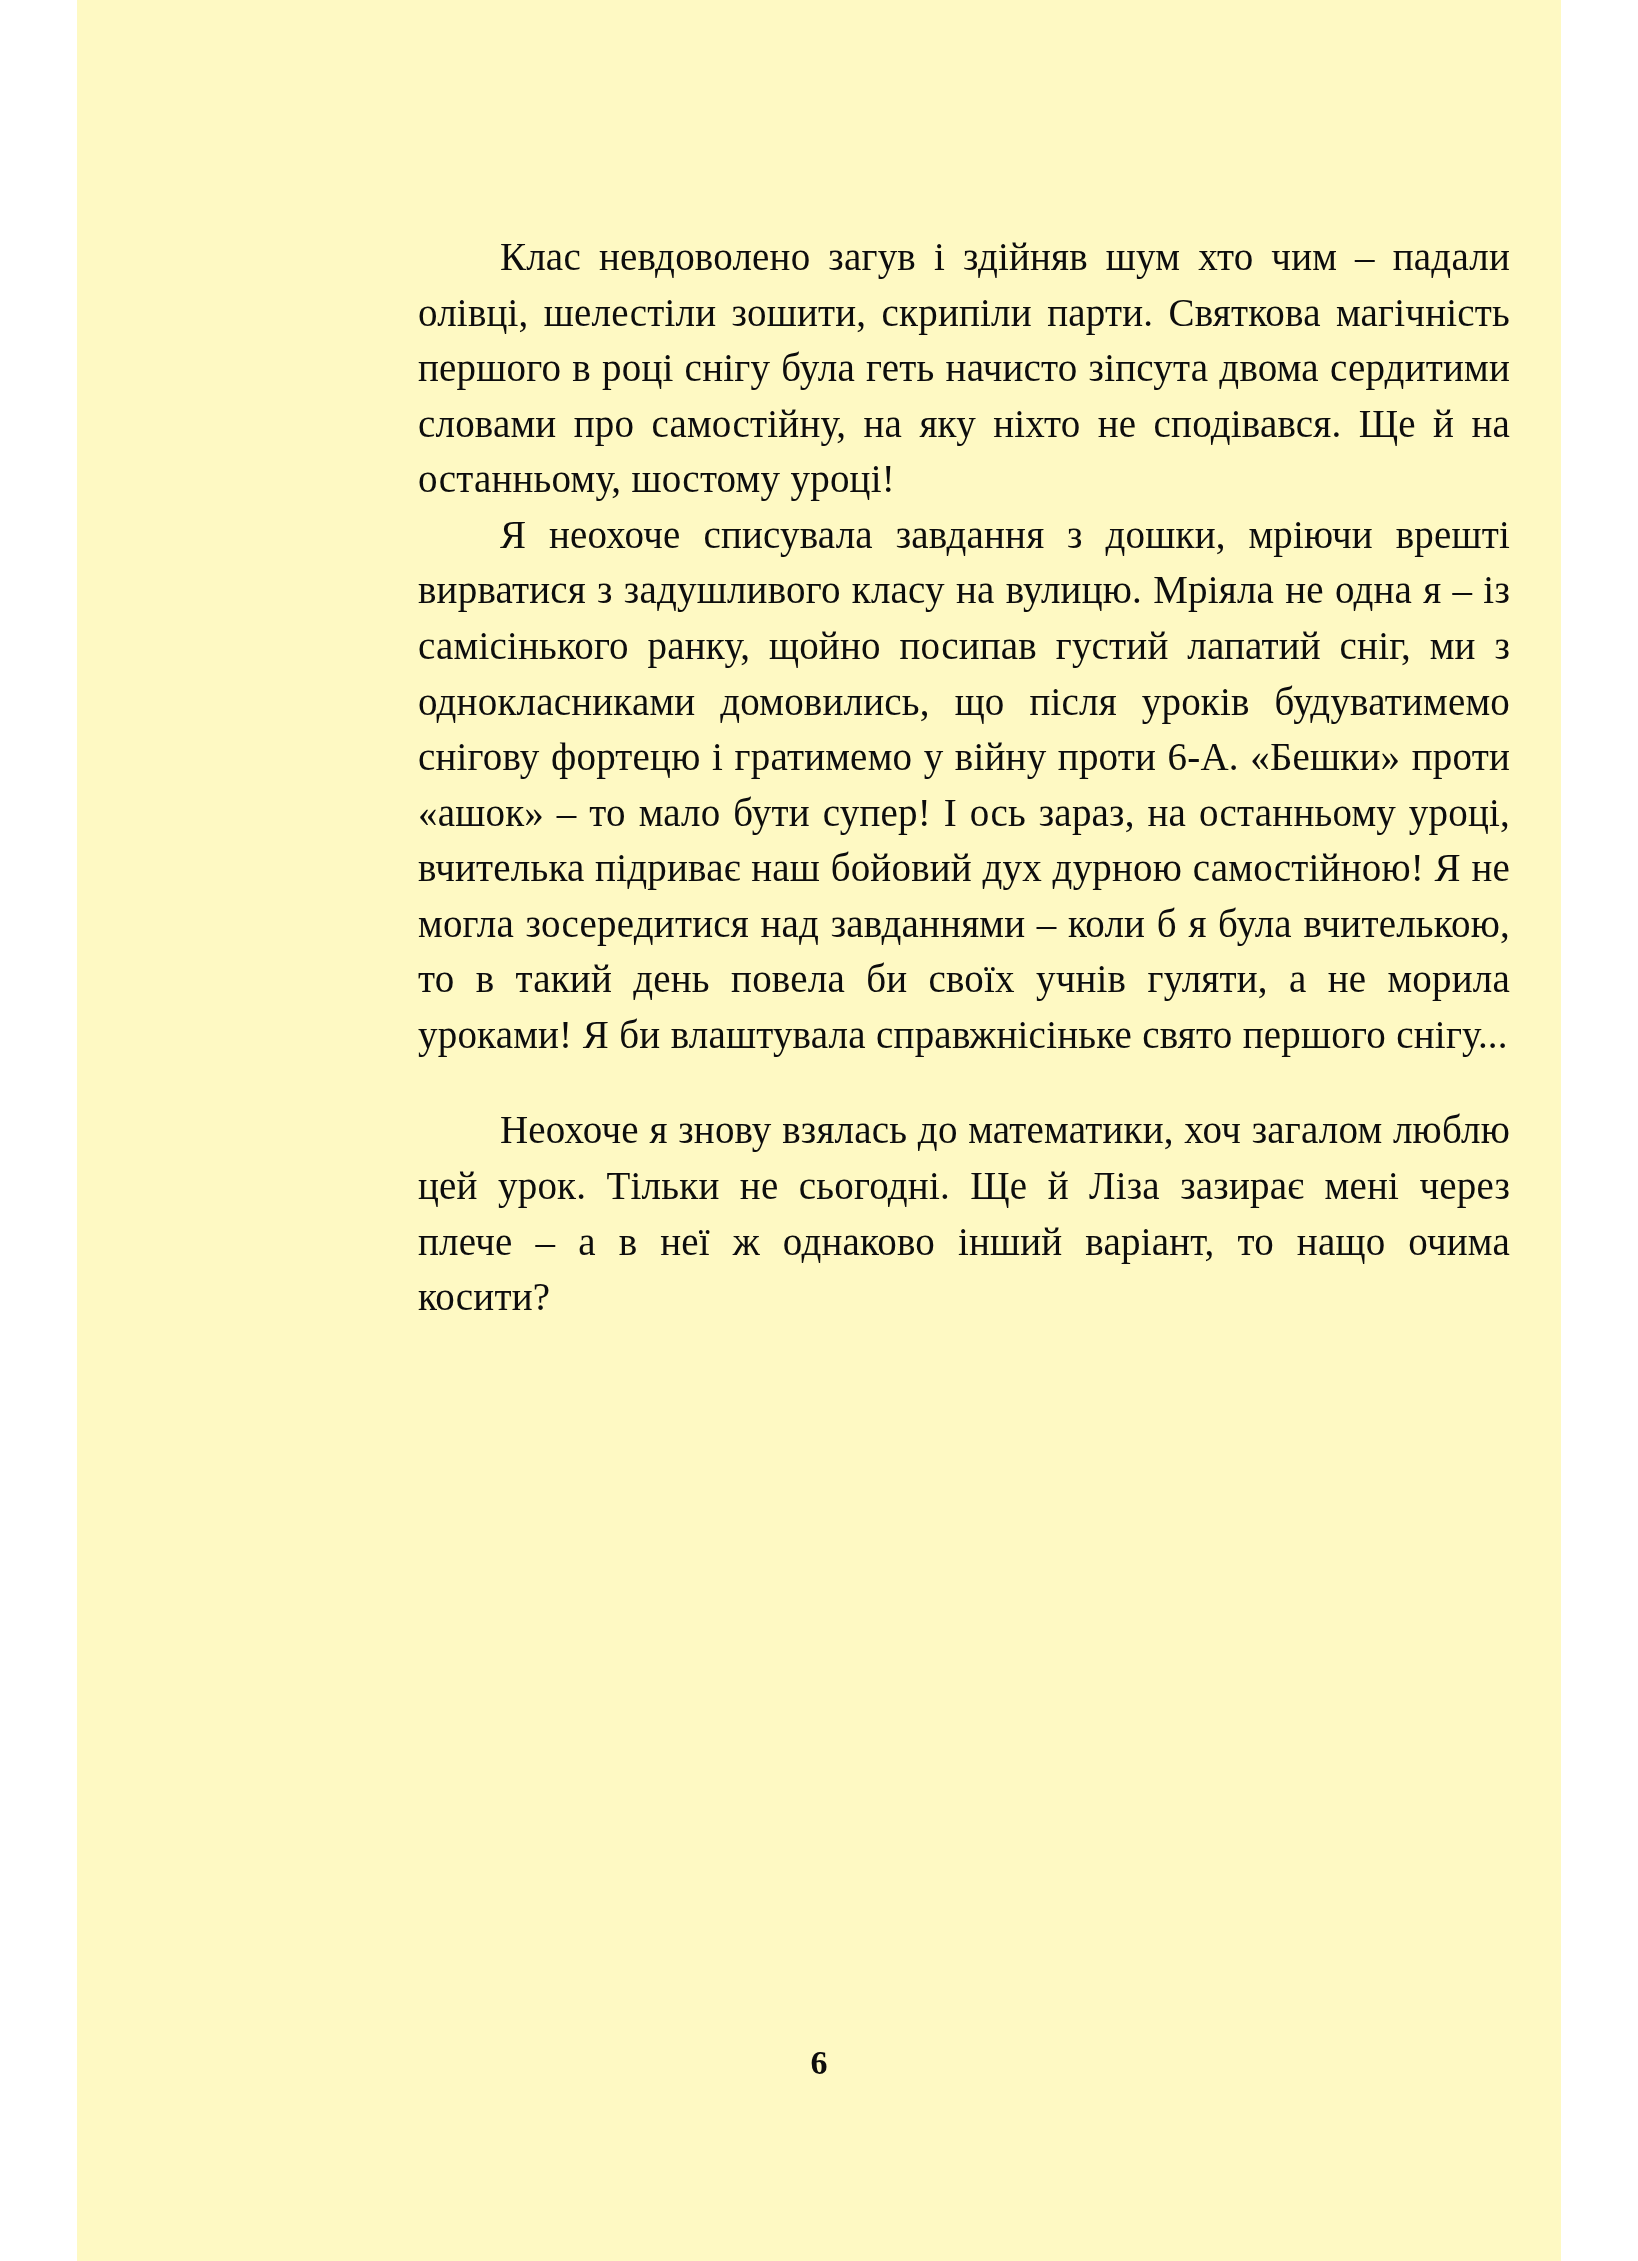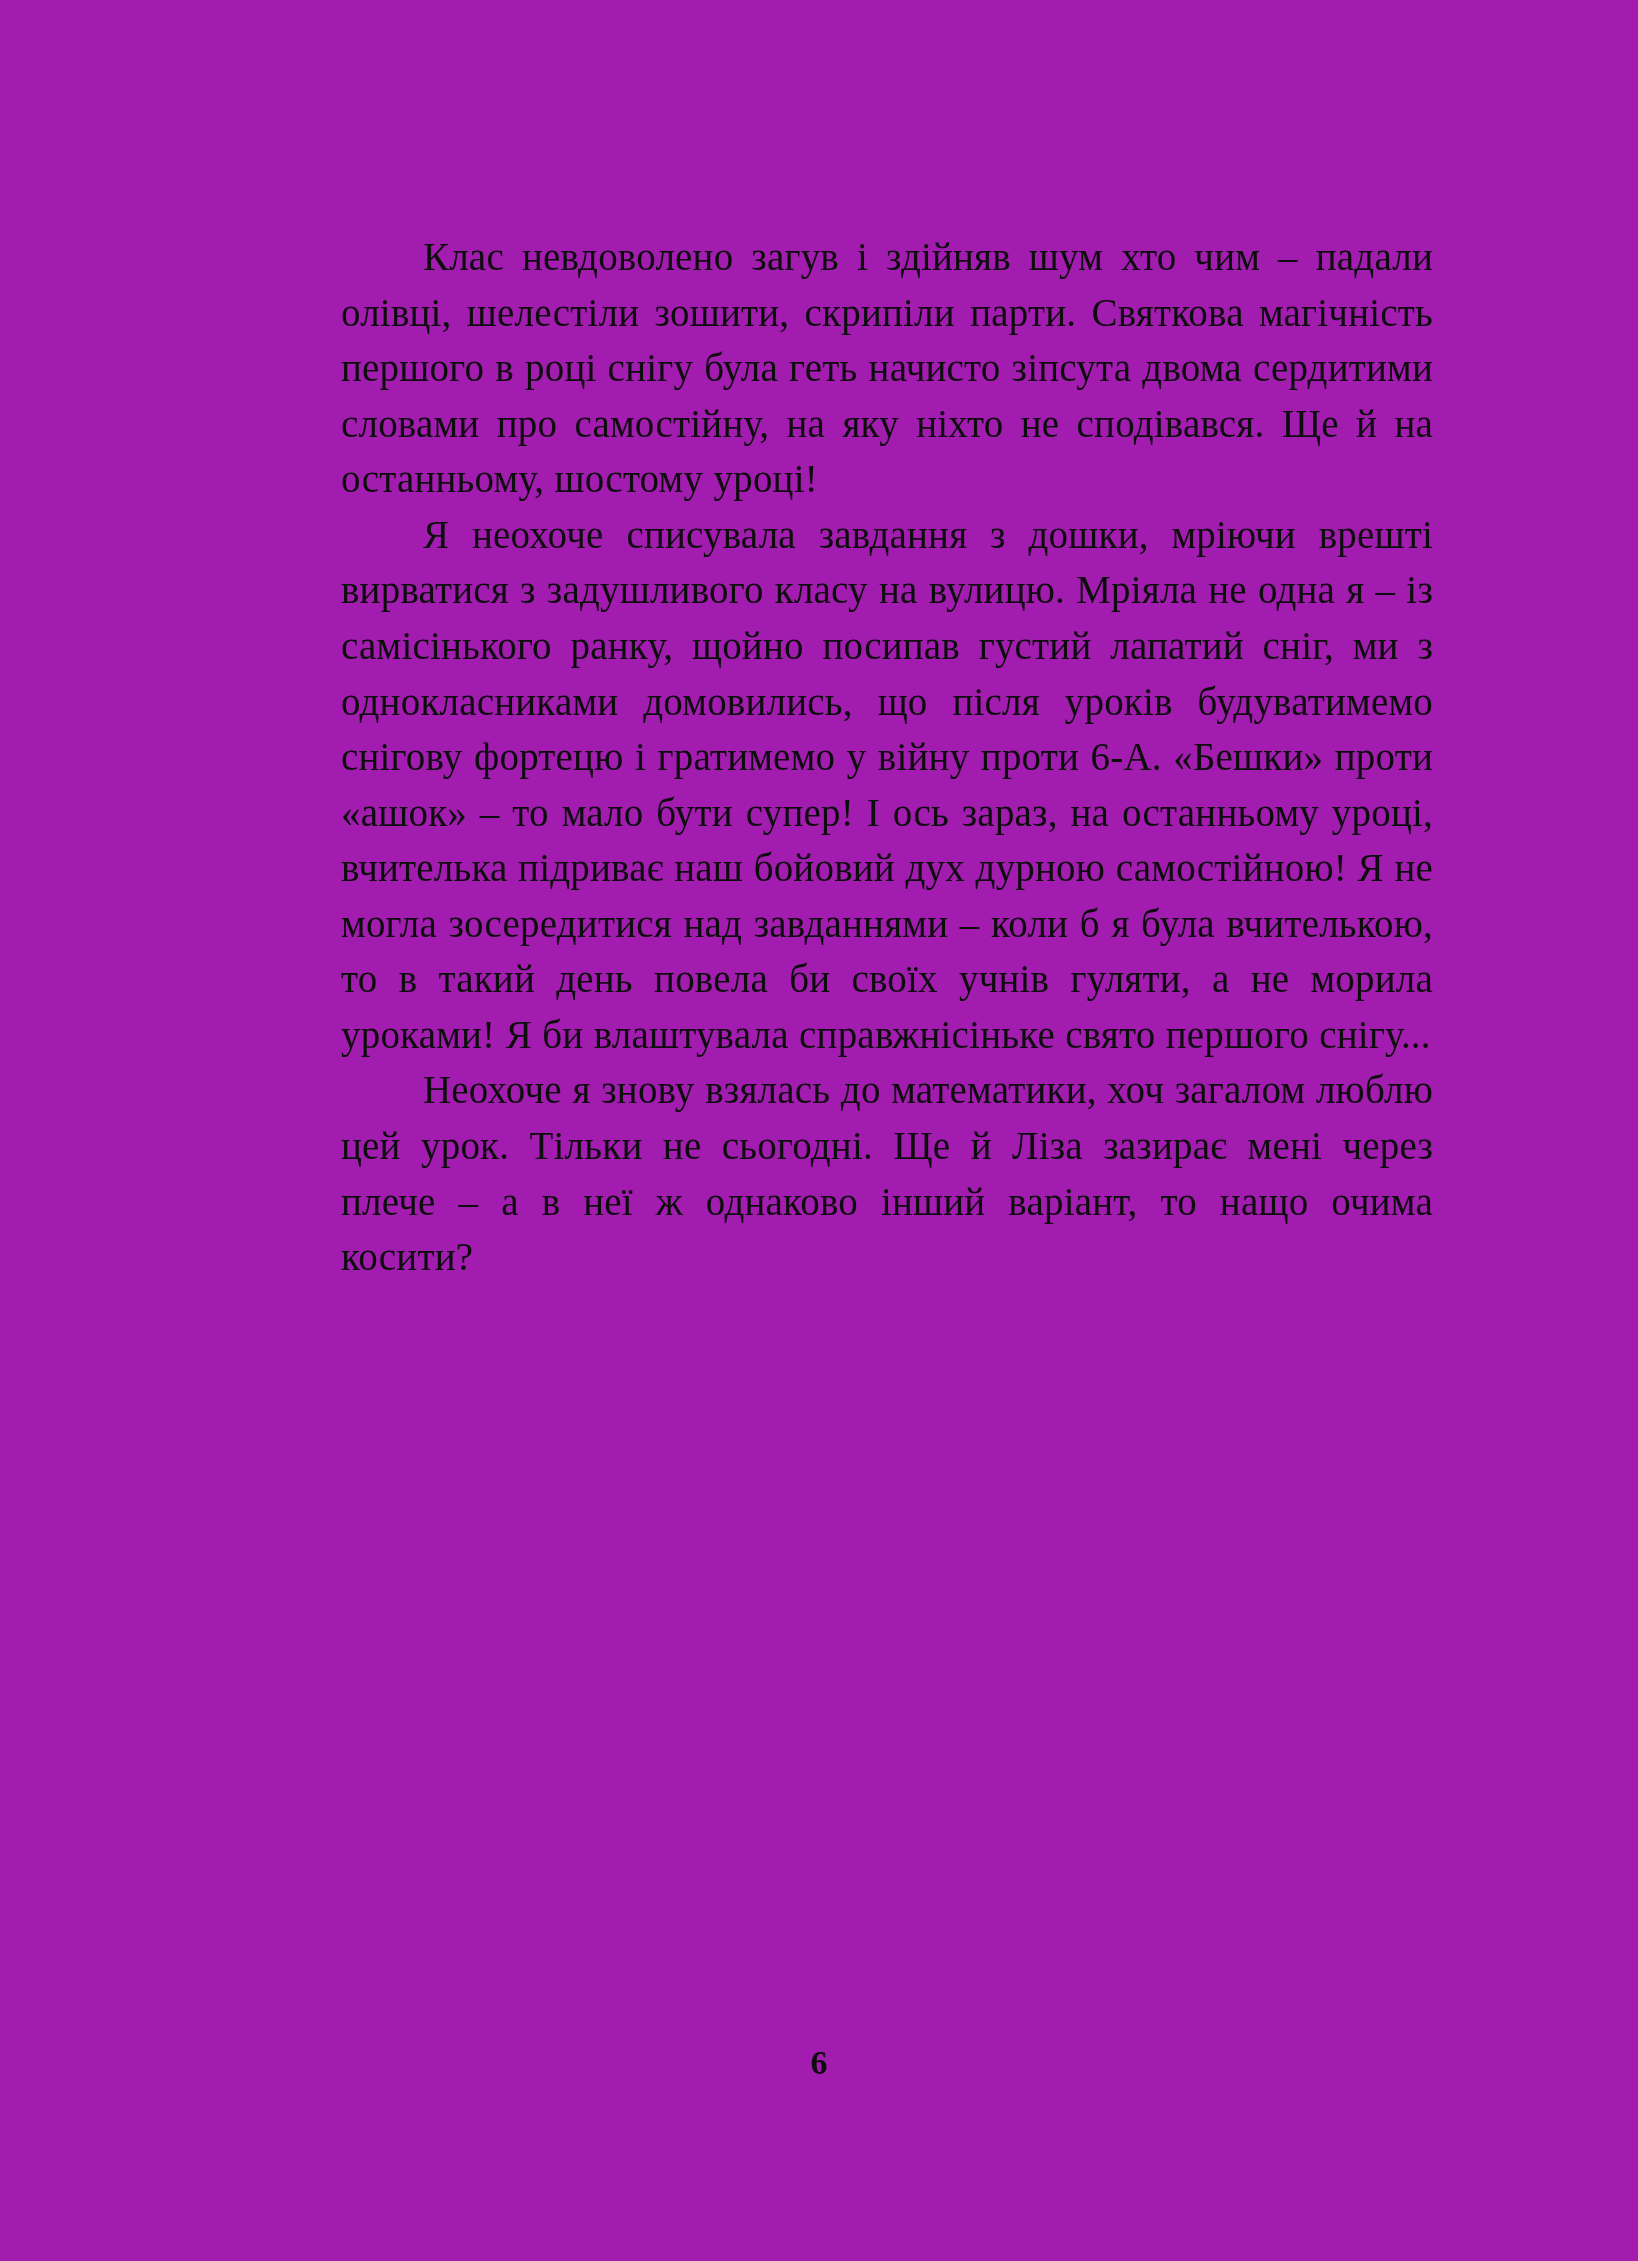--- a/index.html
+++ b/index.html
@@ -2,23 +2,23 @@
 <html lang="uk" style="font-size:13.7px"><head>
 <meta charset="utf-8">
 <style>
   html, body {
     margin: 0;
     padding: 0;
     background: #ffffff;
   }
   .page {
     position: relative;
-    width: 1638px;
+    width: 1484px;
     height: 2261px;
-    background: #a21caf;
+    background: #fef9c3;
     margin: 0 auto;
     box-sizing: border-box;
     overflow: hidden;
   }
   .text-block {
     position: absolute;
     left: 341px;
     top: 229px;
     width: 1092px;
   }
@@ -30,20 +30,21 @@
     text-align: justify;
     text-justify: inter-word;
     margin: 0 0 0 0;
     text-indent: 82px;
     letter-spacing: 0.2px;
     font-weight: 500;
     word-spacing: 0.4px;
   }
   .para:last-of-type {
     margin-bottom: 0;
+    margin-top: 40px;
   }
   .page-number {
     position: absolute;
     left: 0;
     right: 0;
     top: 2044px;
     text-align: center;
     font-family: "Liberation Serif", serif;
     font-size: 34px;
     font-weight: 700;

